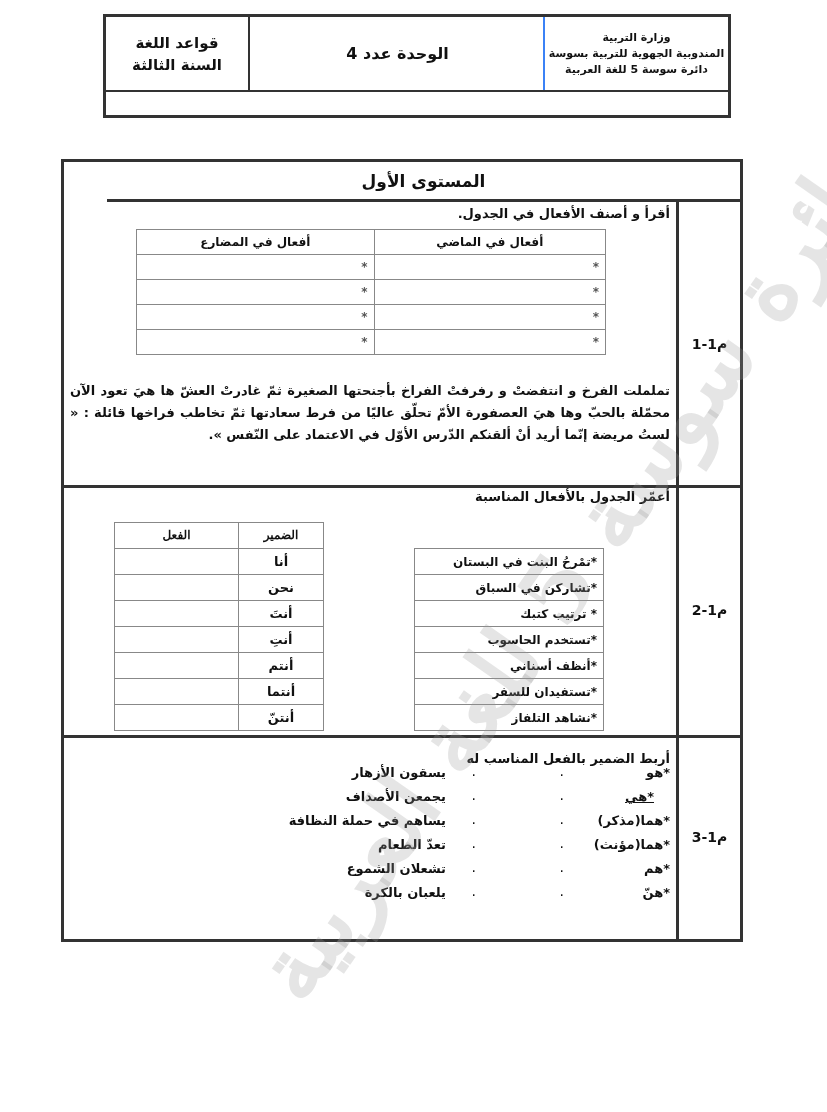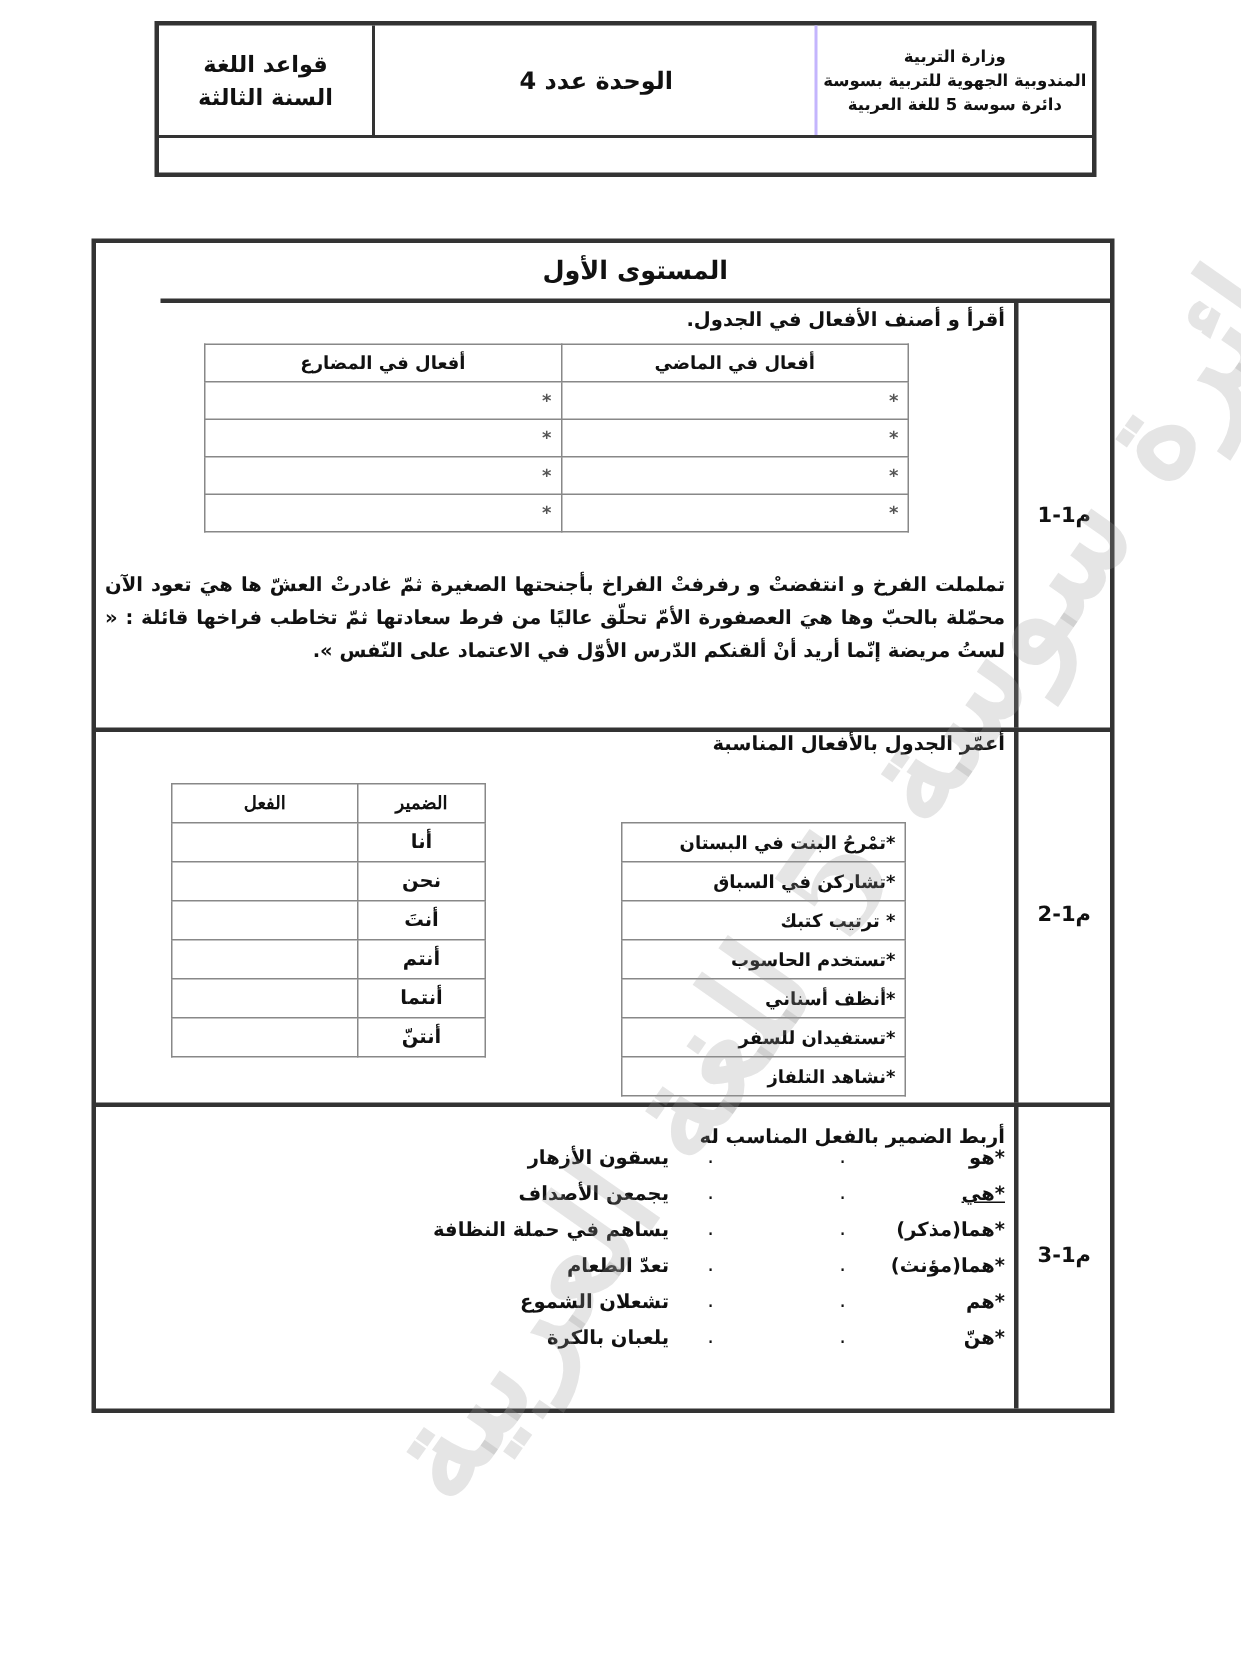--- a/index.html
+++ b/index.html
@@ -8,21 +8,21 @@
       font-family: "DejaVu Sans", sans-serif; color: #111; direction: rtl;
     }
     .abs { position: absolute; }
     
     .hdr {
       left: 103px; top: 14px; width: 628px; height: 104px;
       border: 3px solid #333; box-sizing: border-box;
     }
     .hdr-row1 { position: absolute; left: 0; top: 0; right: 0; height: 73px; border-bottom: 2px solid #333; }
     .hdr-cell { position: absolute; top: 0; bottom: 0; display: flex; align-items: center; justify-content: center; text-align: center; font-weight: bold; }
-    .hdr-right { right: 0; width: 183px; font-size: 11px; line-height: 16px; border-left: 2px solid #c4b5fd; flex-direction: column; }
+    .hdr-right { right: 0; width: 183px; font-size: 11px; line-height: 16px; border-left: 2px solid #3b82f6; flex-direction: column; }
     .hdr-mid { right: 183px; width: 295px; font-size: 16px; border-left: 2px solid #333; }
     .hdr-left { left: 0; width: 142px; font-size: 15px; line-height: 22px; flex-direction: column; }
     .hdr-row2 { position: absolute; left: 0; right: 0; top: 73px; bottom: 0; display: flex; align-items: center; justify-content: center; font-size: 13px; font-weight: bold; }
 
     
     .main {
       left: 61px; top: 159px; width: 682px; height: 783px;
       border: 3px solid #333; box-sizing: border-box;
     }
     .level-title {
@@ -157,20 +157,24 @@
             </tr>
         <tr>
               <td class="pron">نحن</td>
               <td></td>
             </tr>
         <tr>
               <td class="pron">أنتَ</td>
               <td></td>
             </tr>
         <tr>
+              <td class="pron">أنتِ</td>
+              <td></td>
+            </tr>
+        <tr>
               <td class="pron">أنتم</td>
               <td></td>
             </tr>
         <tr>
               <td class="pron">أنتما</td>
               <td></td>
             </tr>
         <tr>
               <td class="pron">أنتنّ</td>
               <td></td>
@@ -179,21 +183,21 @@
         </table>
     </div>
   </div>
 
   <div class="section" style="top:573px; height:204px;">
     <div class="sec-label">م1-3</div>
     <div class="sec-body">
       <div class="instr" style="top:16px;">أربط الضمير بالفعل المناسب له</div>
 
       <div class="match-row" style="right:6px; top:30px;">*هو</div>
-      <div class="match-row" style="right:6px; top:54px;text-decoration:underline;">*هي</div>
+      <div class="match-row" style="right:22px; top:54px;text-decoration:underline;">*هي</div>
       <div class="match-row" style="right:6px; top:78px;">*هما(مذكر)</div>
       <div class="match-row" style="right:6px; top:102px;">*هما(مؤنث)</div>
       <div class="match-row" style="right:6px; top:126px;">*هم</div>
       <div class="match-row" style="right:6px; top:150px;">*هنّ</div>
 
       <div class="dot" style="right:112px; top:28px;">.</div>
       <div class="dot" style="right:112px; top:52px;">.</div>
       <div class="dot" style="right:112px; top:76px;">.</div>
       <div class="dot" style="right:112px; top:100px;">.</div>
       <div class="dot" style="right:112px; top:124px;">.</div>

